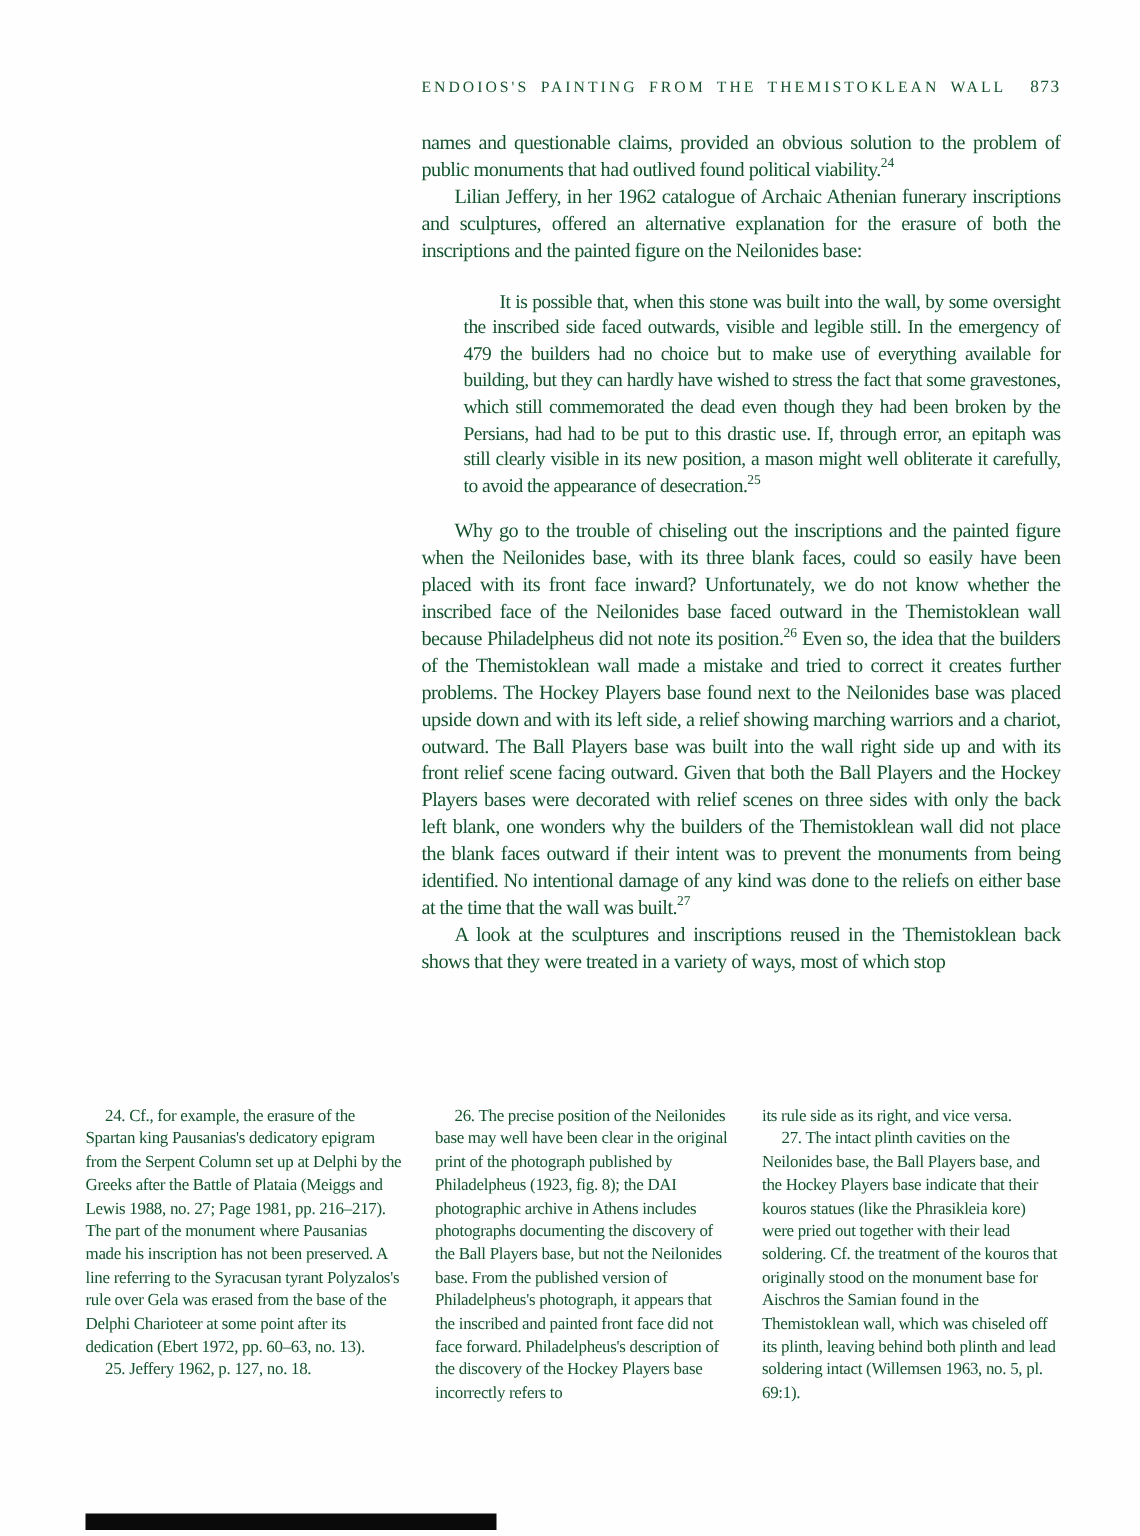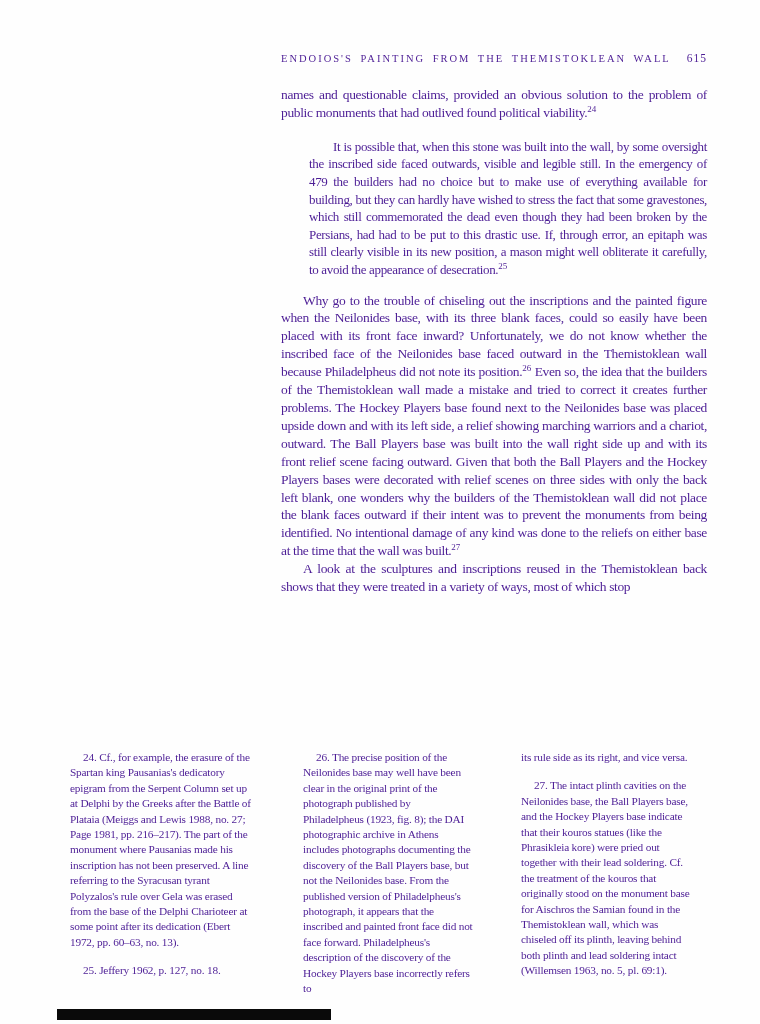--- a/index.html
+++ b/index.html
@@ -5,21 +5,21 @@
   html, body {
     margin: 0;
     padding: 0;
     background: #ffffff;
   }
   .page {
     position: relative;
     width: 760px;
     height: 1024px;
     background: #fefefe;
-    color: #4c1d95;
+    color: #14532d;
     font-family: "Liberation Serif", serif;
     overflow: hidden;
   }
   
   .running-header {
     position: absolute;
     left: 281px;
     top: 52px;
     width: 426px;
     display: flex;
@@ -74,46 +74,47 @@
     display: flex;
     font-size: 11.3px;
     line-height: 15.4px;
     letter-spacing: -0.2px;
     text-align: left;
   }
   .fn-col { margin: 0; }
   .fn-col-1 { width: 212px; }
   .fn-col-2 { width: 197px; margin-left: 21px; font-family: Liberation Serif, serif; }
   .fn-col-3 { width: 199px; margin-left: 21px; }
-  .fn-p { margin: 13px; }
+  .fn-p { margin: 0; }
   .fn-p.fn-indent { text-indent: 13px; }
   
   .scan-bar {
     position: absolute;
     left: 57px;
     top: 1009px;
     width: 274px;
     height: 11px;
     background: #0a0a0a;
   }
 </style>
 </head>
 <body>
 
 <div class="page">
 
   <div class="running-header">
     <span class="running-title">ENDOIOS'S PAINTING FROM THE THEMISTOKLEAN WALL</span>
-    <span class="page-number">615</span>
+    <span class="page-number">873</span>
   </div>
 
   <main class="text-column">
 
     <p class="para"><span>names and questionable claims, provided an obvious solution to the problem of public monuments that had outlived found political viability.</span><sup>24</sup></p>
 
+    <p class="para indent">Lilian Jeffery, in her 1962 catalogue of Archaic Athenian funerary inscriptions and sculptures, offered an alternative explanation for the erasure of both the inscriptions and the painted figure on the Neilonides base:</p>
 
     <blockquote class="quote"><span>It is possible that, when this stone was built into the wall, by some oversight the inscribed side faced outwards, visible and legible still. In the emergency of 479 the builders had no choice but to make use of everything available for building, but they can hardly have wished to stress the fact that some gravestones, which still commemorated the dead even though they had been broken by the Persians, had had to be put to this drastic use. If, through error, an epitaph was still clearly visible in its new position, a mason might well obliterate it carefully, to avoid the appearance of desecration.</span><sup>25</sup></blockquote>
 
     <p class="para indent"><span>Why go to the trouble of chiseling out the inscriptions and the painted figure when the Neilonides base, with its three blank faces, could so easily have been placed with its front face inward? Unfortunately, we do not know whether the inscribed face of the Neilonides base faced outward in the Themistoklean wall because Philadelpheus did not note its position.</span><sup>26</sup><span> Even so, the idea that the builders of the Themistoklean wall made a mistake and tried to correct it creates further problems. The Hockey Players base found next to the Neilonides base was placed upside down and with its left side, a relief showing marching warriors and a chariot, outward. The Ball Players base was built into the wall right side up and with its front relief scene facing outward. Given that both the Ball Players and the Hockey Players bases were decorated with relief scenes on three sides with only the back left blank, one wonders why the builders of the Themistoklean wall did not place the blank faces outward if their intent was to prevent the monuments from being identified. No intentional damage of any kind was done to the reliefs on either base at the time that the wall was built.</span><sup>27</sup></p>
 
     <p class="para indent">A look at the sculptures and inscriptions reused in the Themistoklean back shows that they were treated in a variety of ways, most of which stop</p>
 
   </main>
 
   <section class="footnotes">

